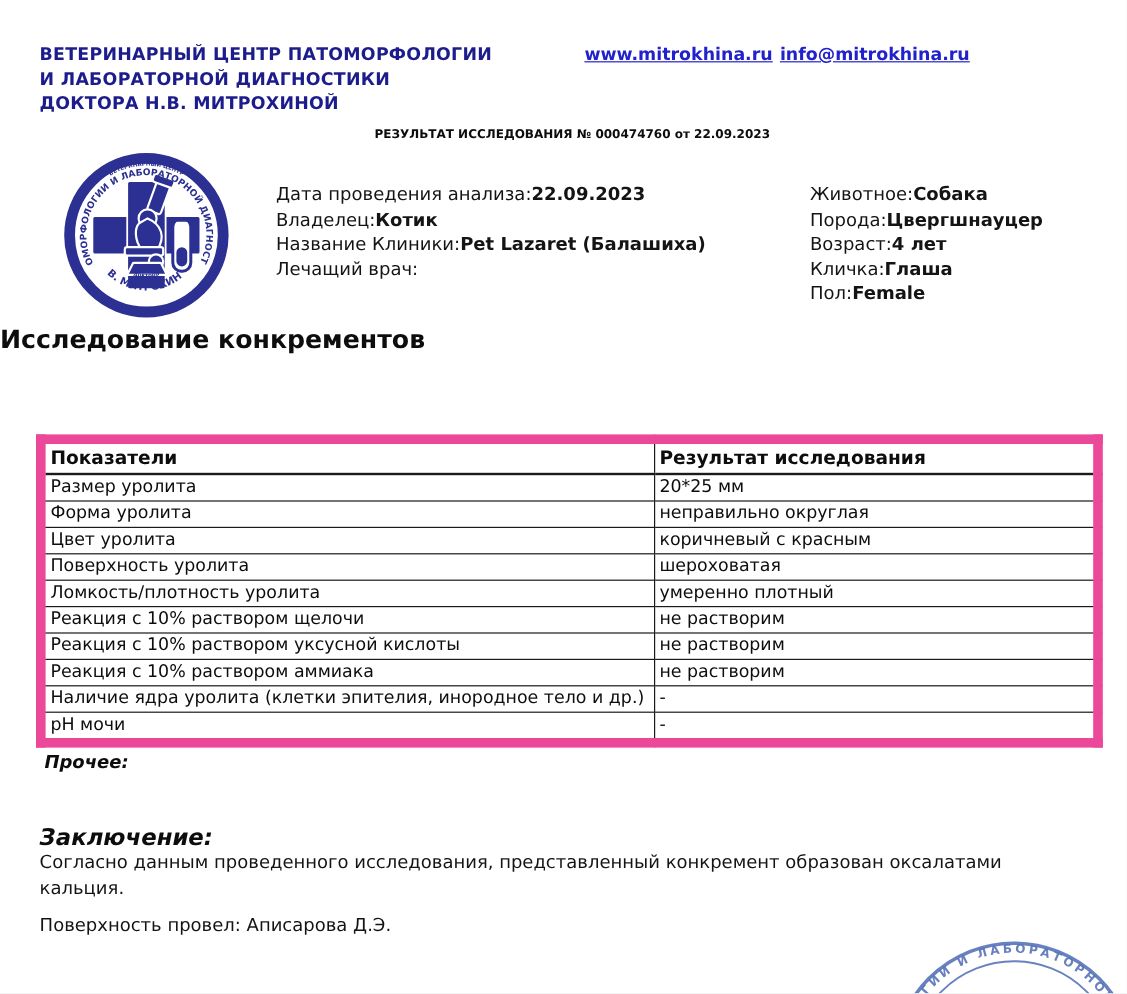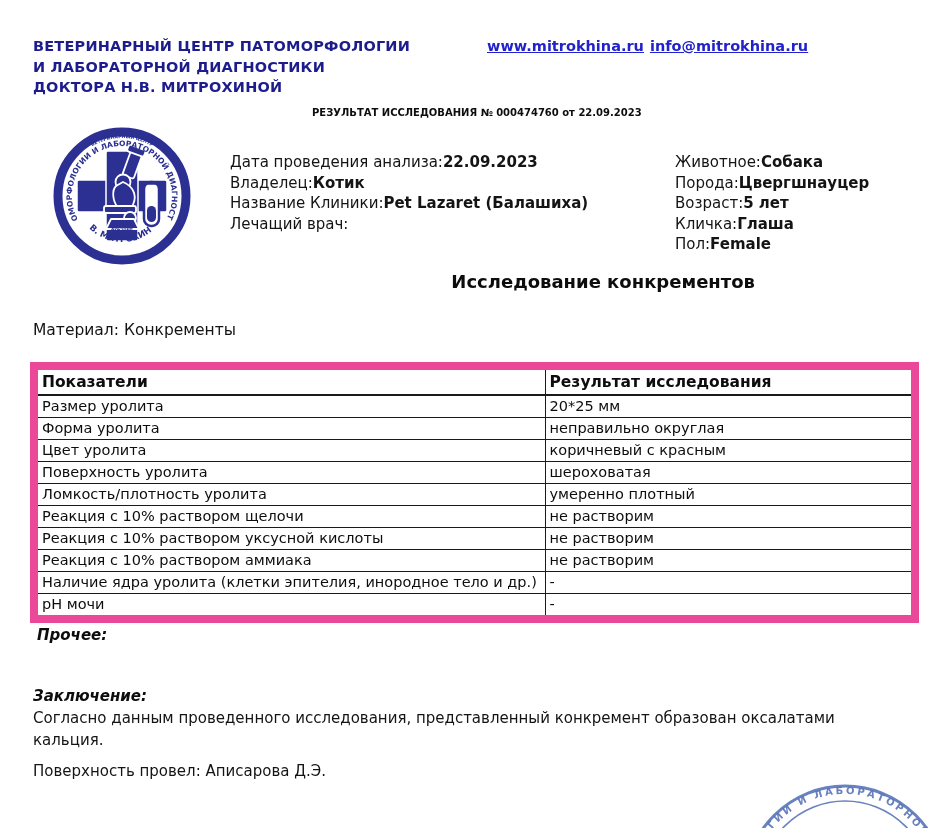--- a/index.html
+++ b/index.html
@@ -19,35 +19,35 @@
     font-weight:bold;color:#0d0d0d;}
   
   .logo{position:absolute;left:42px;top:124px;}
   .logo text{font-family:"DejaVu Sans",sans-serif;font-weight:bold;fill:#2b3092;}
   
   .patient-col{position:absolute;font-size:15px;line-height:20.5px;color:#141414;}
   .patient-col .val{font-weight:bold;}
   .pc-left{left:230px;top:152px;}
   .pc-right{left:675px;top:152px;}
   
-  .section-title{position:absolute;left:0;top:271px;width:755px;text-align:right;
-    font-size:18px;font-weight:bold;color:#0d0d0d;}
+  .section-title{position:absolute;left:0;top:271px;width:755px;text-align:left;
+    font-size:21px;font-weight:bold;color:#0d0d0d;}
   .material{position:absolute;left:33px;top:321px;font-size:15.5px;color:#141414;}
   
   .results{position:absolute;left:30px;top:362px;width:881px;border-collapse:collapse;
     table-layout:fixed;font-size:14.5px;color:#0d0d0d;border:8px solid #ec4899;}
   .results th{border:1px solid #1a1a1a;border-bottom:2px solid #1a1a1a;
     text-align:left;font-size:15.5px;font-weight:bold;padding:2px 4px;height:20px;}
   .results td{border:1px solid #1a1a1a;padding:1px 4px;line-height:18.5px;height:19px;}
   .col-param{width:511px;}
   .col-res{width:370px;}
   
   .prochee{position:absolute;left:37px;top:626px;font-size:15px;font-weight:bold;
     font-style:italic;color:#0d0d0d;}
-  .zakl{position:absolute;left:33px;top:687px;font-size:15px;font-weight:bold;
+  .zakl{position:absolute;left:33px;top:687px;font-size:19px;font-weight:bold;
     font-style:italic;color:#0d0d0d;}
   .concl{position:absolute;left:33px;top:708px;width:862px;font-size:15px;
     line-height:21.5px;color:#141414;}
   .researcher{position:absolute;left:33px;top:762px;font-size:15px;color:#141414;}
   
   .stamp{position:absolute;left:737px;top:779px;}
   .stamp text{font-family:"DejaVu Sans",sans-serif;font-weight:bold;fill:#5873b8;
     letter-spacing:2.5px;}
 </style>
 </head>
@@ -108,27 +108,26 @@
   <div class="patient-col pc-left">
     <div><span>Дата проведения анализа:</span><span class="val">22.09.2023</span></div>
     <div><span>Владелец:</span><span class="val">Котик</span></div>
     <div><span>Название Клиники:</span><span class="val">Pet Lazaret (Балашиха)</span></div>
     <div><span>Лечащий врач:</span><span class="val"></span></div>
   </div>
 
   <div class="patient-col pc-right">
     <div><span>Животное:</span><span class="val">Собака</span></div>
     <div><span>Порода:</span><span class="val">Цвергшнауцер</span></div>
-    <div><span>Возраст:</span><span class="val">5 лет</span></div>
+    <div><span>Возраст:</span><span class="val">4 лет</span></div>
     <div><span>Кличка:</span><span class="val">Глаша</span></div>
     <div><span>Пол:</span><span class="val">Female</span></div>
   </div>
 
   <div class="section-title">Исследование конкрементов</div>
-  <div class="material">Материал: Конкременты</div>
 
   <table class="results">
     <colgroup>
         <col class="col-param">
         <col class="col-res">
       </colgroup>
     <thead>
       <tr>
         <th>Показатели</th>
         <th>Результат исследования</th>

